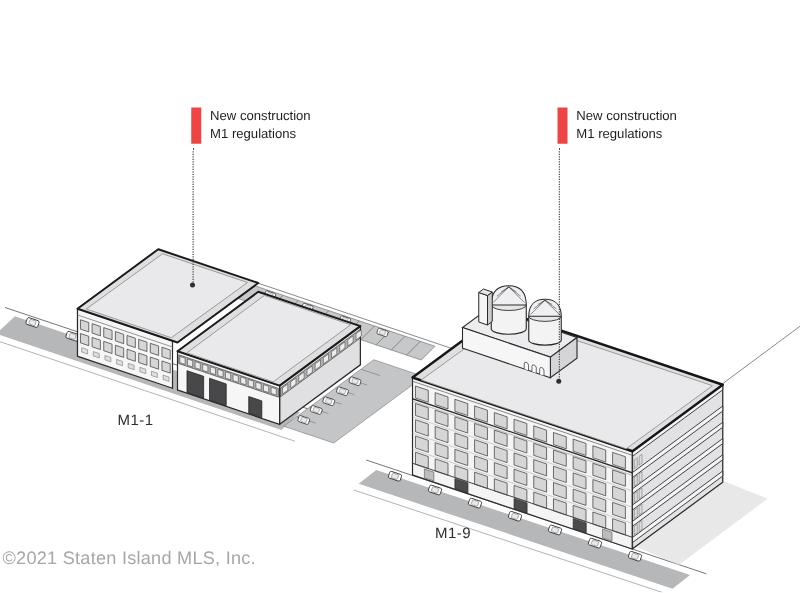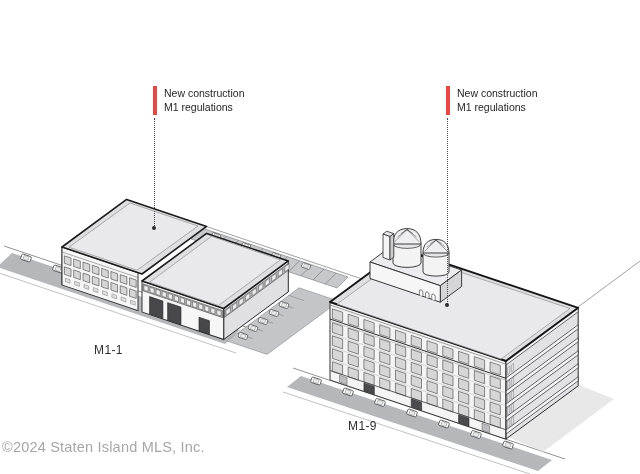--- a/index.html
+++ b/index.html
@@ -2,21 +2,21 @@
 <html><head>
 <meta charset="utf-8">
 <style>
   html,body{margin:0;padding:0;background:#ffffff;}
   .stage{
     position:relative;width:640px;height:474px;background:#ffffff;overflow:hidden;
     font-family:"Liberation Sans",sans-serif;
   }
   .scene-svg{position:absolute;left:0;top:0;}
   .callout{
-    position:absolute;border-left:4px solid #ef4444;padding:0 0 1px 7px;
+    position:absolute;border-left:8px solid #ef4444;padding:0 0 1px 7px;
     font-size:10.5px;line-height:14px;color:#1f1f1f;white-space:nowrap;
   }
   .callout span{display:block;}
   .leader{position:absolute;width:0;border-left:1.5px dotted #4a4a4a;}
   .leader-dot{position:absolute;width:4px;height:4px;background:#2e2e2e;border-radius:50%;}
   .bldg-label{position:absolute;font-size:12px;color:#2e2e2e;letter-spacing:0.4px;}
   .watermark{
     position:absolute;left:2px;top:439px;font-size:14.5px;color:#a2a2a2;
     letter-spacing:0.2px;opacity:0.95;
   }
@@ -263,17 +263,17 @@
   <div class="leader" style="left:154px;top:118px;height:108px;"></div>
   <div class="leader-dot" style="left:152px;top:226px;"></div>
 
   <div class="callout" style="left:446px;top:86px;">
     <span>New construction</span>
     <span>M1 regulations</span>
   </div>
   <div class="leader" style="left:447px;top:118px;height:186px;"></div>
   <div class="leader-dot" style="left:445px;top:303px;"></div>
 
-  <div class="bldg-label" style="left:94px;top:343px;">M1-1</div>
+  <div class="bldg-label" style="left:94px;top:329px;">M1-1</div>
   <div class="bldg-label" style="left:348px;top:419px;">M1-9</div>
 
-  <div class="watermark">©2024 Staten Island MLS, Inc.</div>
+  <div class="watermark">©2021 Staten Island MLS, Inc.</div>
 </div>
 
 </body></html>

